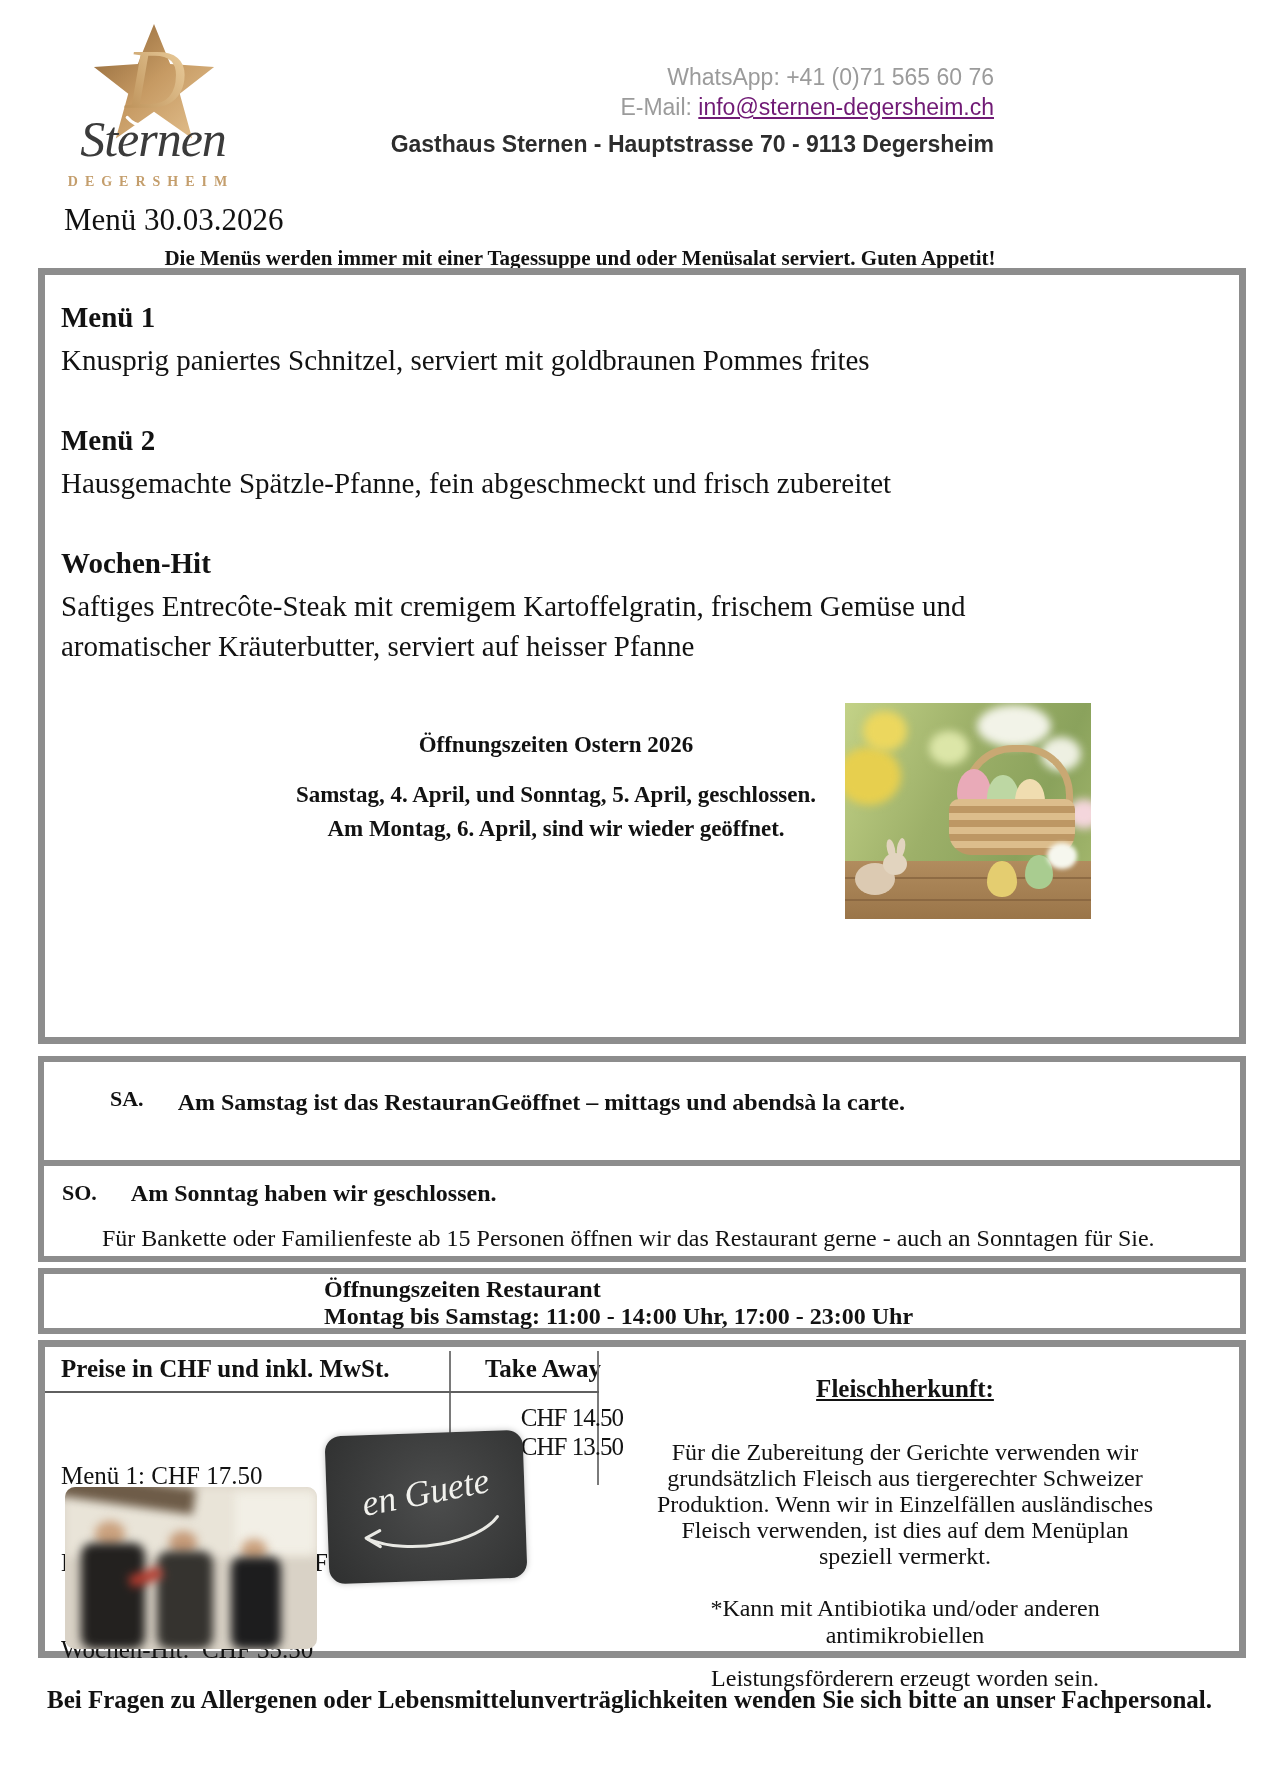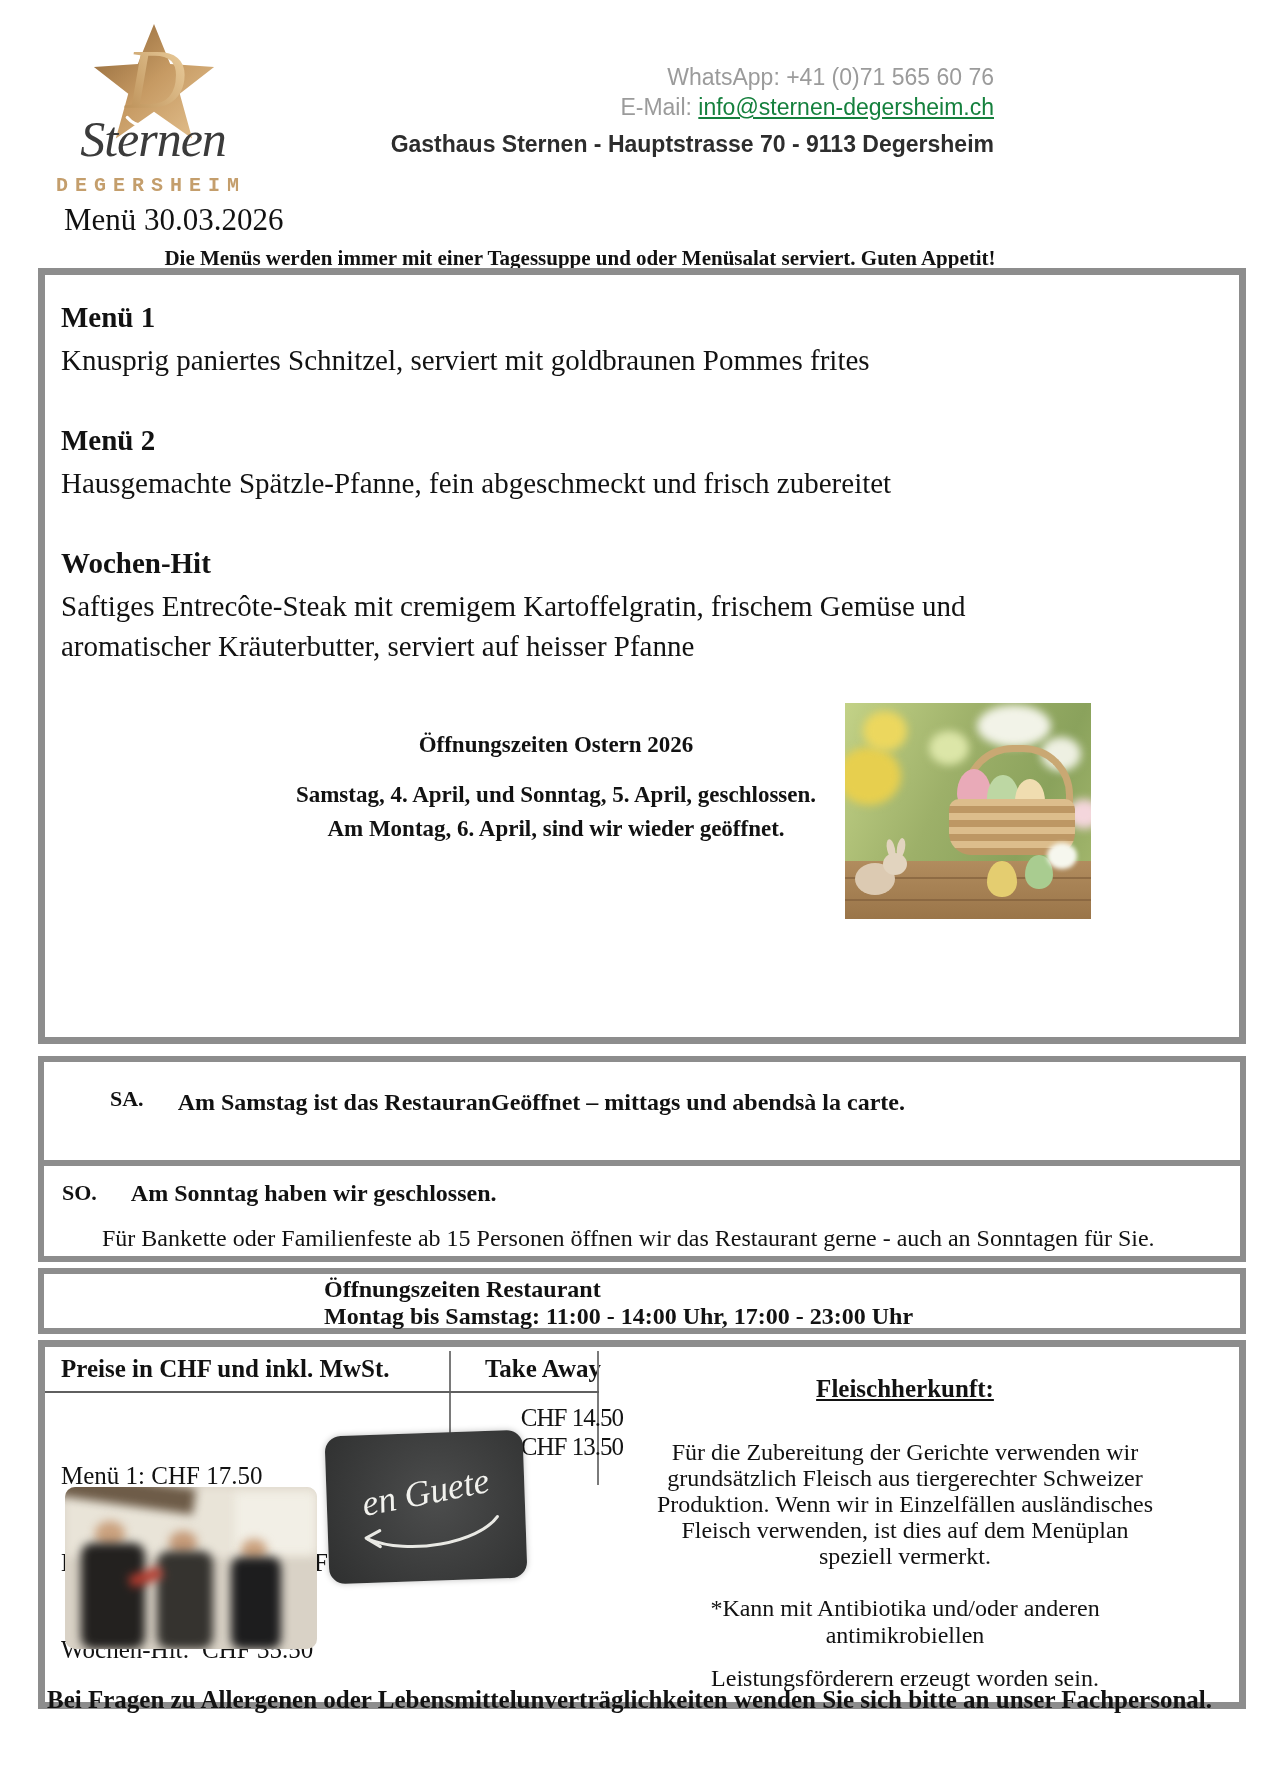--- a/index.html
+++ b/index.html
@@ -6,41 +6,41 @@
   .page{position:relative;width:1284px;height:1773px;background:#fff;overflow:hidden;
         font-family:"Liberation Serif","DejaVu Serif",serif;color:#121212;}
 
   
   .logo{position:absolute;left:56px;top:24px;width:190px;height:170px;}
   .logo-star{position:absolute;left:28px;top:0;}
   .logo-name{position:absolute;left:2px;top:86px;width:190px;text-align:center;
              font-style:italic;font-size:50px;color:#3b3b3b;letter-spacing:-1px;
              font-family:"Liberation Serif",serif;}
   .logo-city{position:absolute;left:0;top:150px;width:190px;text-align:center;
-             font-family:Liberation Mono, monospace;font-size:20px;letter-spacing:7px;
+             font-family:Liberation Serif, serif;font-size:14px;letter-spacing:7px;
              color:#c49e6c;font-weight:bold;}
   .contact{position:absolute;top:62px;right:290px;text-align:right;
            font-family:"Liberation Sans",sans-serif;font-size:23px;line-height:30px;}
   .contact .muted{color:#9b9b9b;}
-  .contact a{color:#15803d;text-decoration:underline;}
+  .contact a{color:#701a75;text-decoration:underline;}
   .contact .addr{color:#2d2d2d;font-weight:600;margin-top:7px;}
 
   
   .doc-title{position:absolute;left:64px;top:202px;font-size:31px;color:#111;}
   .doc-subtitle{position:absolute;left:0;top:246px;width:1160px;text-align:center;
                 font-size:21px;font-weight:bold;}
 
   
   .gbox{position:absolute;left:38px;width:1208px;border:7px solid #8d8d8d;
         background:#fff;box-sizing:border-box;}
   .box-main{top:268px;height:776px;}
   .box-sa{top:1056px;height:124px;border-width:6px;padding-left:48px;}
   .box-so{top:1160px;height:102px;border-width:6px;}
   .box-hours{top:1268px;height:66px;border-width:6px;}
-  .box-bottom{top:1340px;height:369px;}
+  .box-bottom{top:1340px;height:318px;}
 
   
   .box-main .inner{padding:26px 37px 0 16px;}
   .menu-label{font-size:29px;font-weight:bold;margin:0;}
   .menu-desc{font-size:29px;margin:6px 0 0;max-width:1005px;line-height:40px;}
   .gap44{margin-top:44px;}
   .wish{font-size:29px;margin:48px 0 0;}
   .easter-block{width:990px;text-align:center;margin-top:66px;}
   .easter-heading{font-size:23px;font-weight:bold;margin:0;}
   .easter-line{font-size:23px;font-weight:bold;margin:4px 0 0;line-height:30px;}

